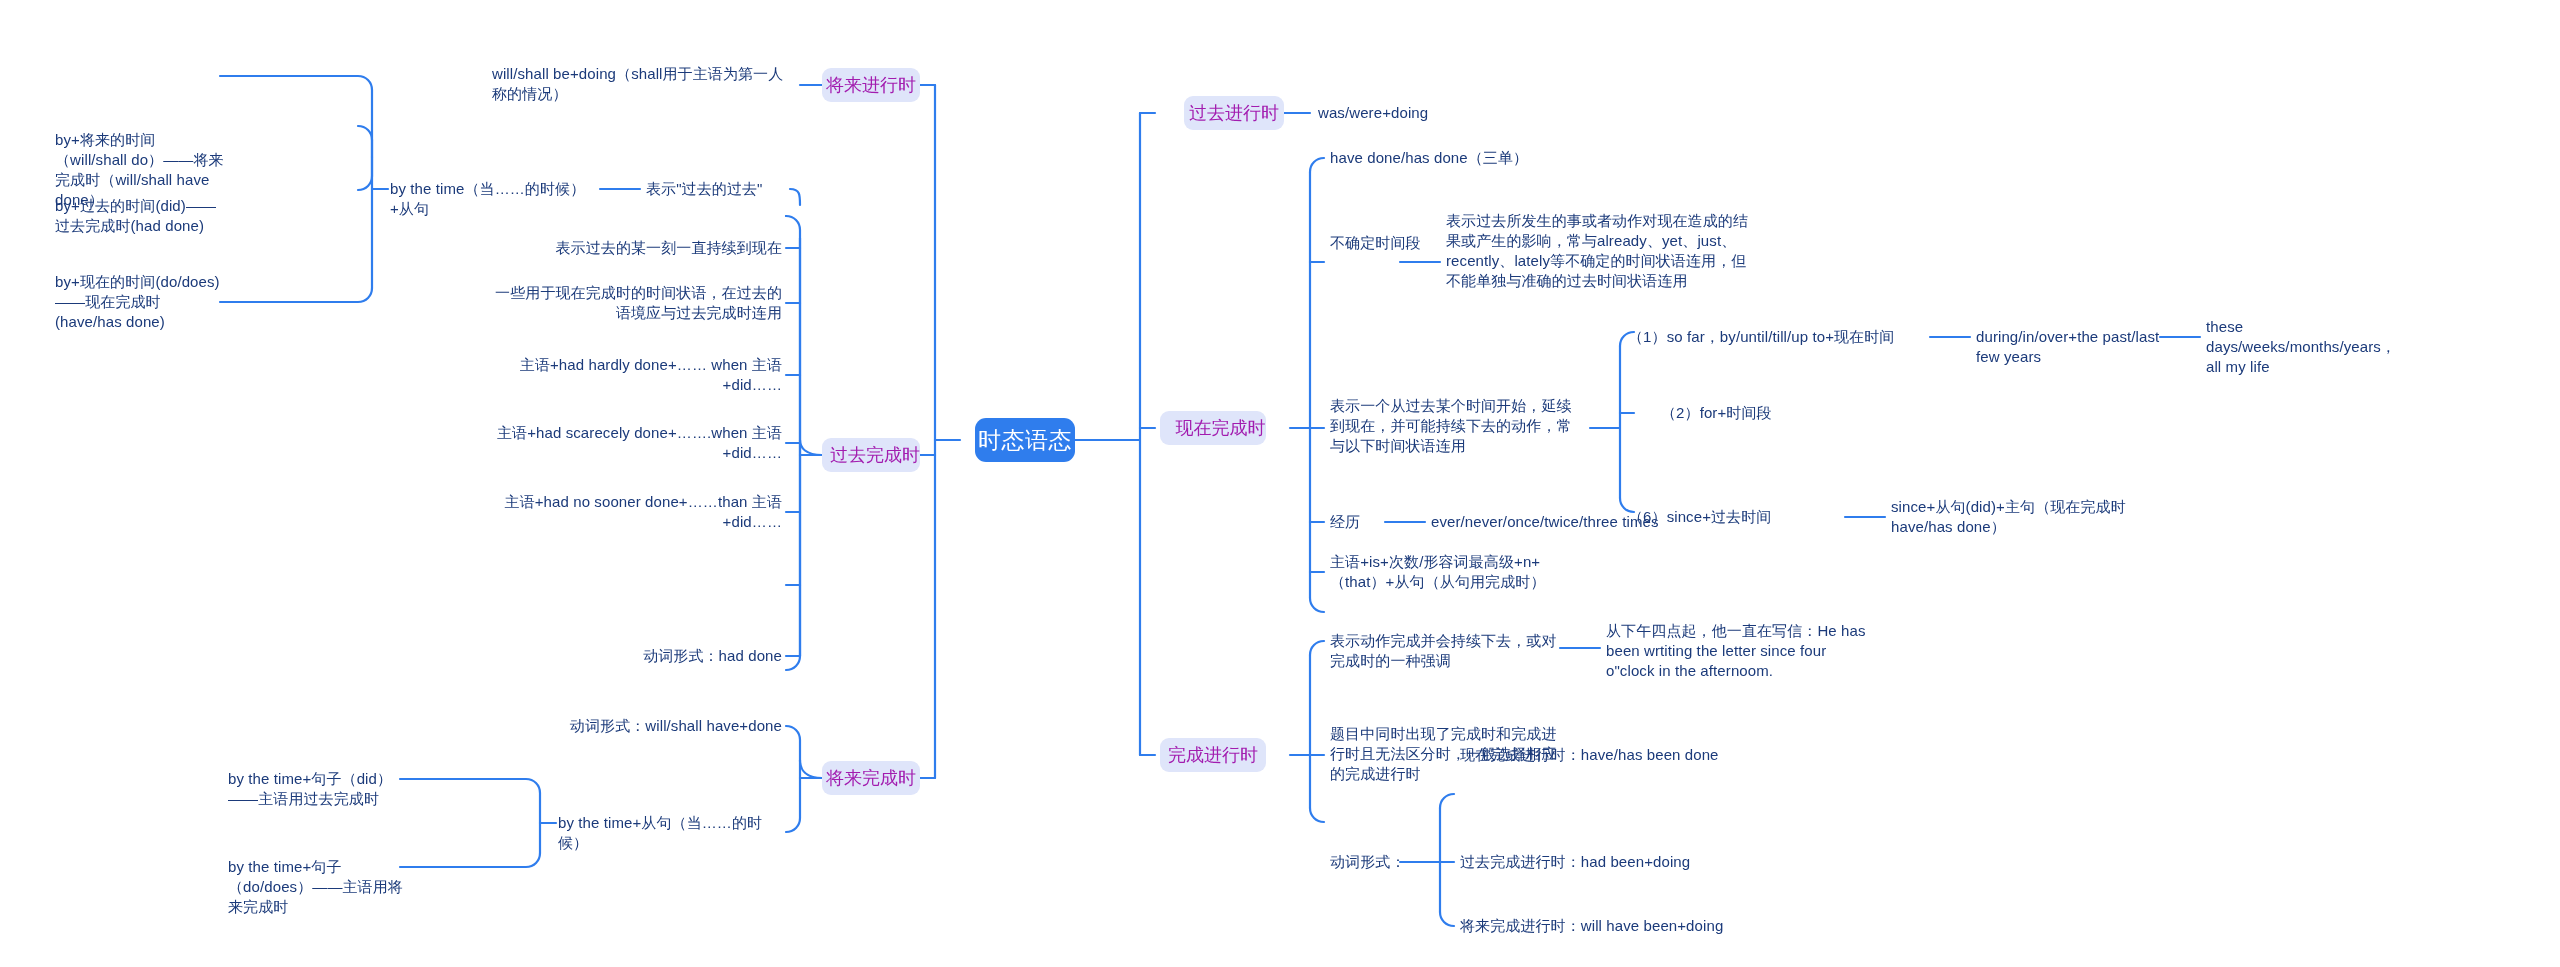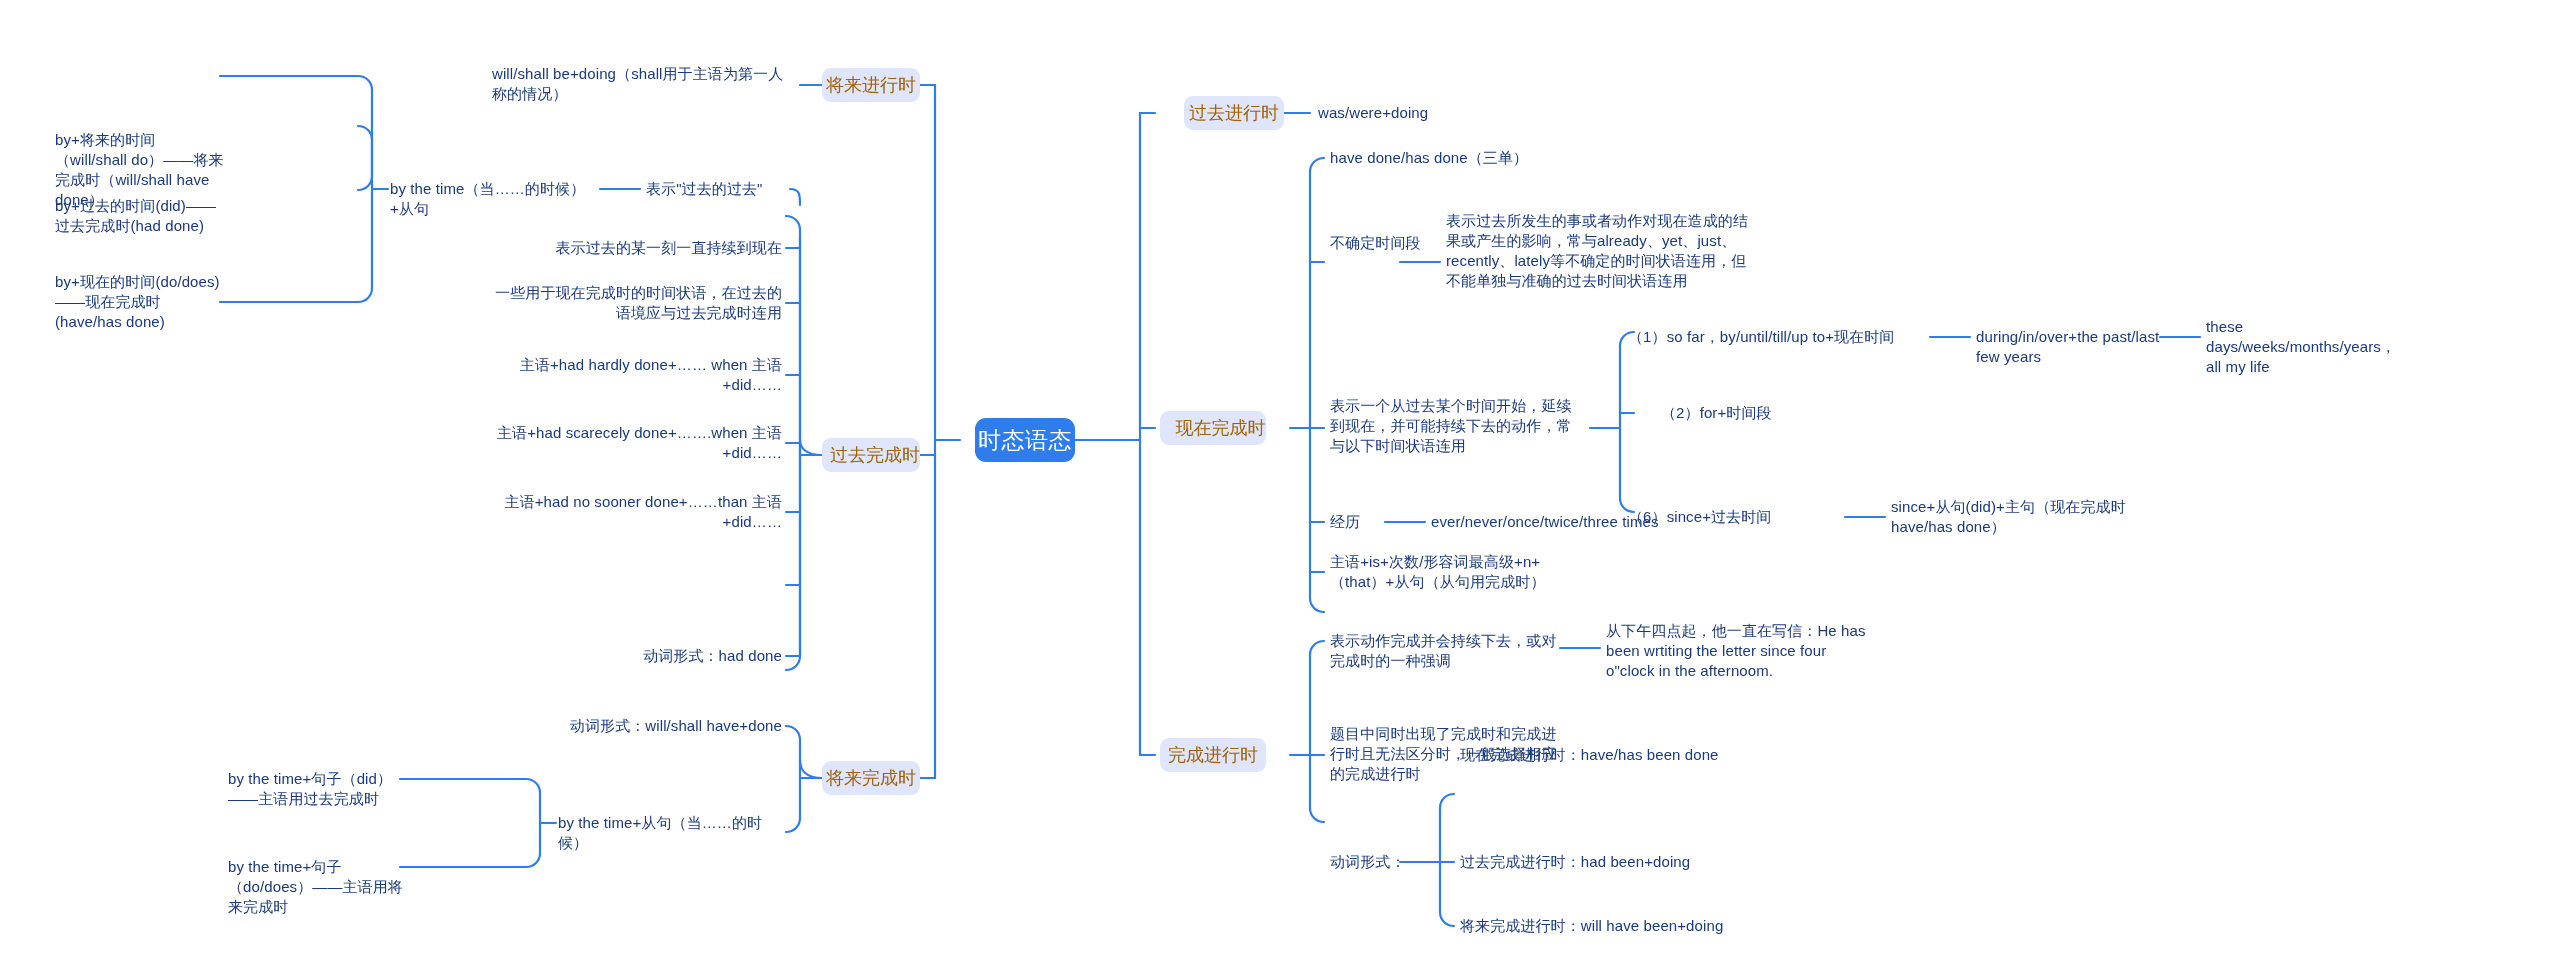--- a/index.html
+++ b/index.html
@@ -23,21 +23,21 @@
     letter-spacing:0.1px;
     white-space:normal;
   }
   .leaf.r{text-align:right;}
   .leaf.l{text-align:left;}
 
   
   .topic{
     background:#dfe5fa;
     border-radius:9px;
-    color:#a16207;
+    color:#a21caf;
     font-size:18px;
     line-height:34px;
     height:34px;
     text-align:center;
     font-weight:400;
     box-shadow:0 0 0 0 rgba(0,0,0,0);
   }
 
   
   .root{

